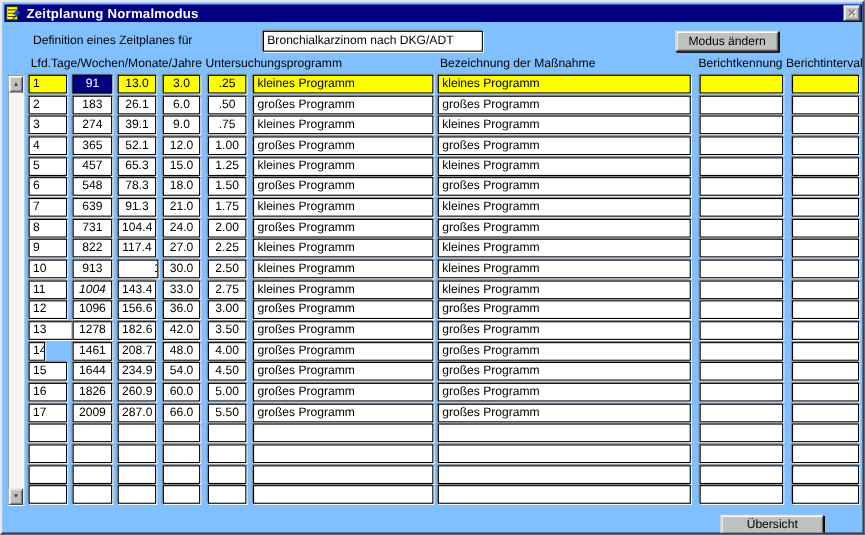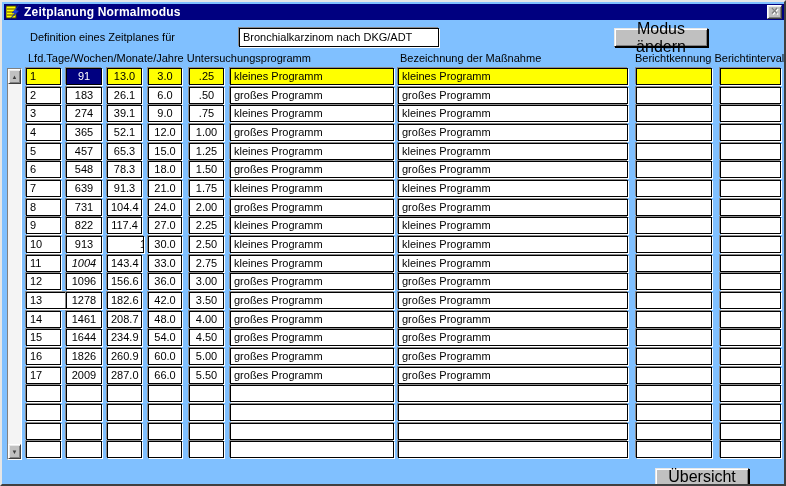--- a/index.html
+++ b/index.html
@@ -27,21 +27,21 @@
   .lbl{position:absolute;font-size:11px;color:#000;white-space:nowrap;}
   .field{
     position:absolute;background:#fff;border:1px solid #000;
     box-shadow:-1px -1px 0 #8a8a8a, 1px 1px 0 #ffffff;
     font-size:11px;line-height:17px;padding:0 3px;white-space:nowrap;overflow:hidden;
   }
   .w95btn{
     position:absolute;background:var(--btnface,#C0C0C0);
     border:1px solid;border-color:#e8e8e8 #000 #000 #e8e8e8;
     box-shadow:inset 1px 1px 0 #fff, inset -1px -1px 0 #808080, 1px 1px 0 #000;
-    font-size:16px;color:#000;text-align:center;cursor:default;
+    font-size:11px;color:#000;text-align:center;cursor:default;
     display:flex;align-items:center;justify-content:center;padding:0;
   }
   .grid{position:absolute;left:0;top:66px;width:786px;height:392px;}
   .grow{position:absolute;left:0;width:786px;height:17px;}
   .cell{
     position:absolute;top:0;height:17px;background:#fff;
     border:1px solid #000;
     box-shadow:-1px -1px 0 #8a8a8a, 1px 1px 0 #ffffff;
     font-size:11px;line-height:15px;padding:0 3px;
     white-space:nowrap;overflow:hidden;color:#000;
@@ -234,21 +234,21 @@
         <div class="cell ac" style="left: 64px; width: 36px;">1278</div>
         <div class="cell ac" style="left: 105px; width: 35px;">182.6</div>
         <div class="cell ac" style="left: 146px; width: 34px;">42.0</div>
         <div class="cell ac" style="left: 187px; width: 35px;">3.50</div>
         <div class="cell" style="left: 228px; width: 164px;">großes Programm</div>
         <div class="cell" style="left: 396px; width: 230px;">großes Programm</div>
         <div class="cell" style="left: 634px; width: 76px;"></div>
         <div class="cell" style="left: 718px; width: 61px;"></div>
       </div>
       <div class="grow" style="top: 243px;">
-        <div class="cell" style="left: 24px; width: 35px;">14</div>
+        <div class="cell" style="left: 24px; width: 15px;">14</div>
         <div class="cell ac" style="left: 64px; width: 36px;">1461</div>
         <div class="cell ac" style="left: 105px; width: 35px;">208.7</div>
         <div class="cell ac" style="left: 146px; width: 34px;">48.0</div>
         <div class="cell ac" style="left: 187px; width: 35px;">4.00</div>
         <div class="cell" style="left: 228px; width: 164px;">großes Programm</div>
         <div class="cell" style="left: 396px; width: 230px;">großes Programm</div>
         <div class="cell" style="left: 634px; width: 76px;"></div>
         <div class="cell" style="left: 718px; width: 61px;"></div>
       </div>
       <div class="grow" style="top: 261px;">

